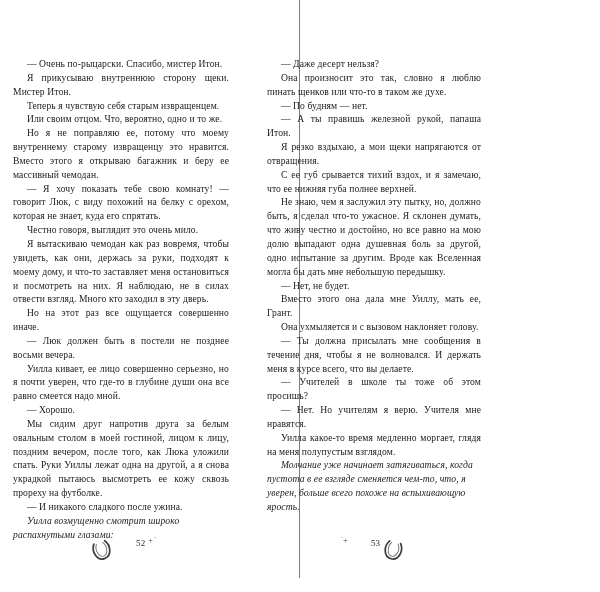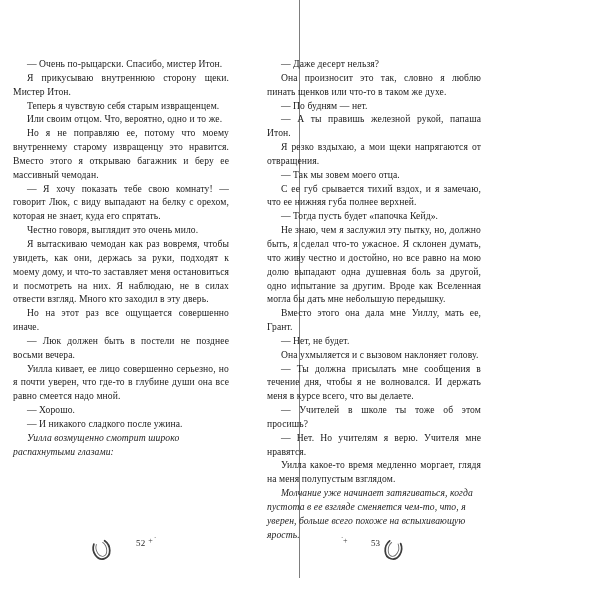--- a/index.html
+++ b/index.html
@@ -106,27 +106,28 @@
 
   <div class="gutter-rule"></div>
 
   <div class="page page-left">
     <div class="textblock">
       <p>— Очень по-рыцарски. Спасибо, мистер Итон.</p>
       <p>Я прикусываю внутреннюю сторону щеки. Мистер Итон.</p>
       <p>Теперь я чувствую себя старым извращенцем.</p>
       <p>Или своим отцом. Что, вероятно, одно и то же.</p>
       <p>Но я не поправляю ее, потому что моему внутреннему старому извращенцу это нравится. Вместо этого я открываю багажник и беру ее массивный чемодан.</p>
-      <p>— Я хочу показать тебе свою комнату! — говорит Люк, с виду выпадают на белку с орехом, которая не знает, куда его спрятать.</p>
+      <p>— Я хочу показать тебе свою комнату! — говорит Люк, с виду похожий на белку с орехом, которая не знает, куда его спрятать.</p>
       <p>Честно говоря, выглядит это очень мило.</p>
       <p>Я вытаскиваю чемодан как раз вовремя, чтобы увидеть, как они, держась за руки, подходят к моему дому, и что-то заставляет меня остановиться и посмотреть на них. Я наблюдаю, не в силах отвести взгляд. Много кто заходил в эту дверь.</p>
       <p>Но на этот раз все ощущается совершенно иначе.</p>
       <p>— Люк должен быть в постели не позднее восьми вечера.</p>
       <p>Уилла кивает, ее лицо совершенно серьезно, но я почти уверен, что где-то в глубине души она все равно смеется надо мной.</p>
       <p>— Хорошо.</p>
+      <p>Мы сидим друг напротив друга за белым овальным столом в моей гостиной, лицом к лицу, поздним вечером, после того, как Люка уложили спать. Руки Уиллы лежат одна на другой, а я снова украдкой пытаюсь высмотреть ее кожу сквозь прореху на футболке.</p>
       <p>— И никакого сладкого после ужина.</p>
       <p>Уилла возмущенно смотрит широко распахнутыми глазами:</p>
     </div>
 
     <div class="folio ornament-left">
       <div class="folio-inner">
         <span class="horseshoe">
           <svg viewBox="0 0 24 26" width="20" height="22" aria-hidden="true">
             <path d="M5.2 2.2 C2.3 6.0 1.6 11.0 3.0 15.4 C4.3 19.6 7.8 22.6 12.0 22.6
                      C16.2 22.6 19.7 19.6 21.0 15.4 C22.4 11.0 21.7 6.0 18.8 2.2" fill="none" stroke="#3d3d3d" stroke-width="2.1" stroke-linecap="round"></path>
@@ -140,26 +141,24 @@
     </div>
   </div>
 
   <div class="page page-right">
     <div class="textblock">
       <p>— Даже десерт нельзя?</p>
       <p>Она произносит это так, словно я люблю пинать щенков или что-то в таком же духе.</p>
       <p>— По будням — нет.</p>
       <p>— А ты правишь железной рукой, папаша Итон.</p>
       <p>Я резко вздыхаю, а мои щеки напрягаются от отвращения.</p>
-      <p>— Так мы зовем моего отца.</p>
       <p>С ее губ срывается тихий вздох, и я замечаю, что ее нижняя губа полнее верхней.</p>
-      <p>— Тогда пусть будет «папочка Кейд».</p>
       <p>Не знаю, чем я заслужил эту пытку, но, должно быть, я сделал что-то ужасное. Я склонен думать, что живу честно и достойно, но все равно на мою долю выпадают одна душевная боль за другой, одно испытание за другим. Вроде как Вселенная могла бы дать мне небольшую передышку.</p>
+      <p>— Нет, не будет.</p>
       <p>Вместо этого она дала мне Уиллу, мать ее, Грант.</p>
-      <p>— Нет, не будет.</p>
       <p>Она ухмыляется и с вызовом наклоняет голову.</p>
       <p>— Ты должна присылать мне сообщения в течение дня, чтобы я не волновался. И держать меня в курсе всего, что вы делаете.</p>
       <p>— Учителей в школе ты тоже об этом просишь?</p>
       <p>— Нет. Но учителям я верю. Учителя мне нравятся.</p>
       <p>Уилла какое-то время медленно моргает, глядя на меня полупустым взглядом.</p>
       <p>Молчание уже начинает затягиваться, когда пустота в ее взгляде сменяется чем-то, что, я уверен, больше всего похоже на вспыхивающую ярость.</p>
     </div>
 
     <div class="folio ornament-right">
       <div class="folio-inner rtl">

